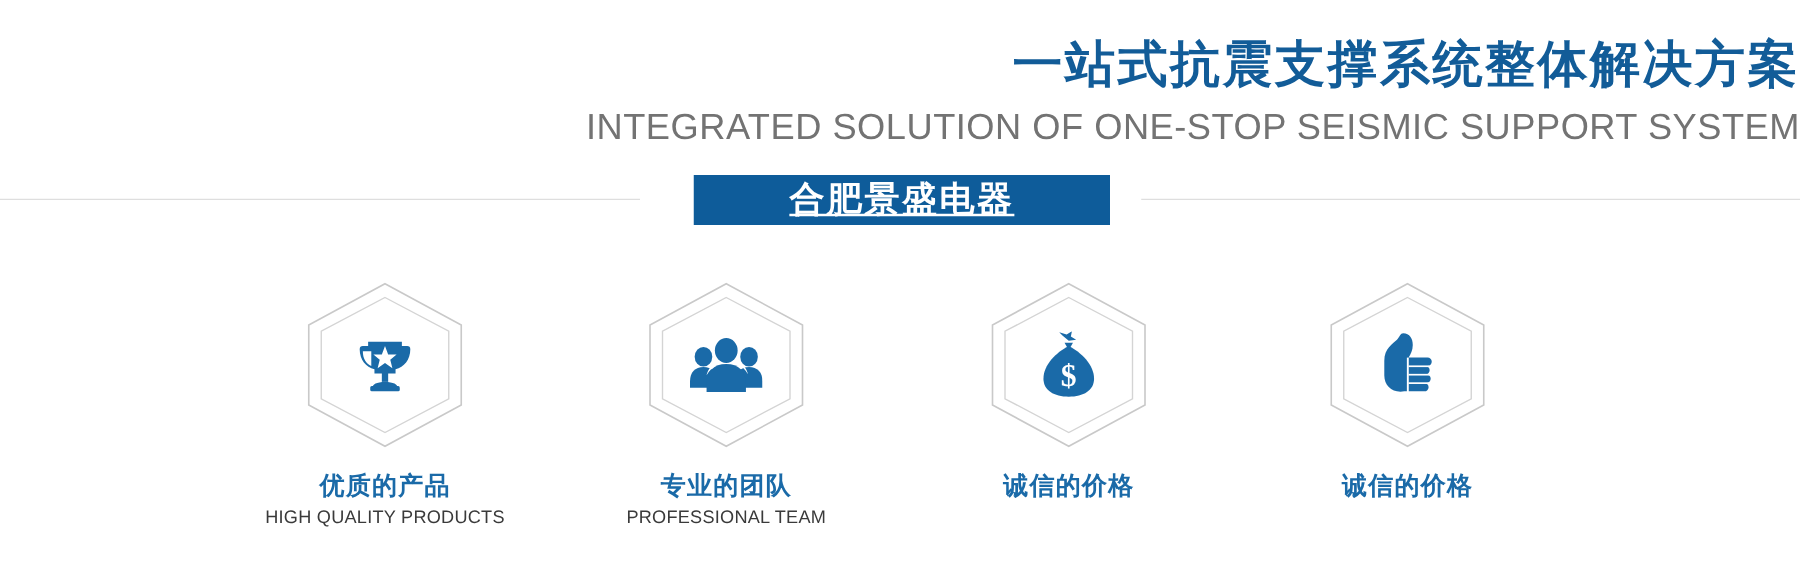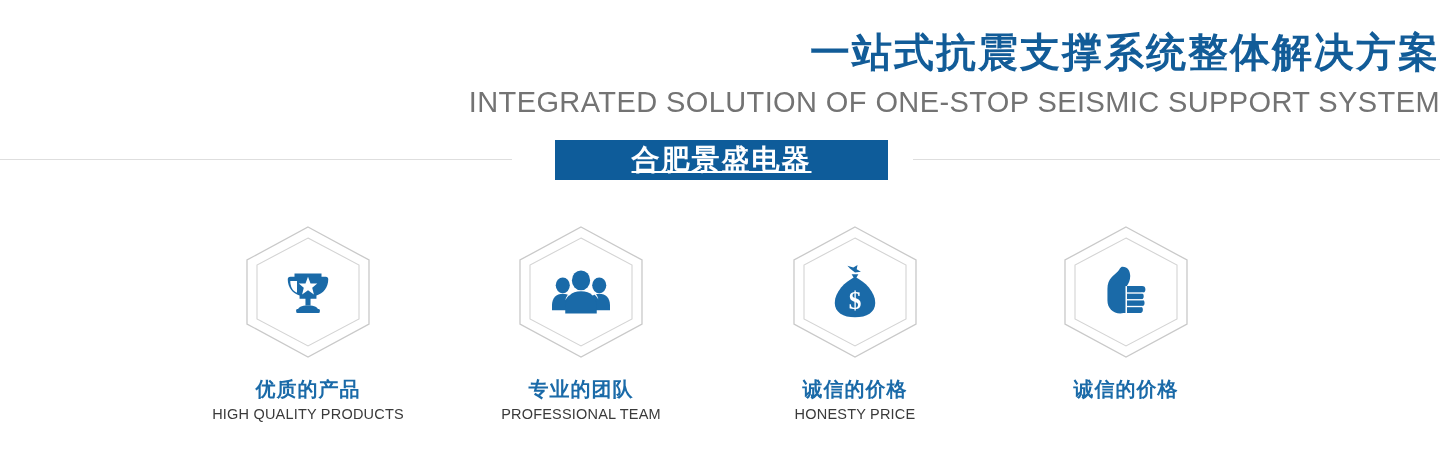--- a/index.html
+++ b/index.html
@@ -226,21 +226,20 @@
           <svg width="48" height="54" viewBox="0 0 56 64">
             <path d="M22 4 l-3 -3 l7 2 l5 -3 l-1 5 l5 3 l-7 1 z" fill="#1a6aa8"></path>
             <path d="M24 11 h8 l-3 5 h-2 z" fill="#1a6aa8"></path>
             <path d="M28 14 C16 20 4 32 4 45 C4 56 14 62 28 62 C42 62 52 56 52 45
                      C52 32 40 20 28 14 z" fill="#1a6aa8"></path>
             <text x="28" y="52" font-family="Liberation Serif, serif" font-size="30" font-weight="bold" fill="#ffffff" text-anchor="middle">$</text>
           </svg>
         </div>
       </div>
       <p class="feature-title-cn">诚信的价格</p>
-      <p class="feature-title-en">HONESTY PRICE</p>
     </div>
 
     <div class="feature feature-4">
       <div class="hex-holder">
         <svg width="136" height="136" viewBox="0 0 136 136" aria-hidden="true">
           <polygon points="68,3 129,36 129,100 68,133 7,100 7,36" fill="none" stroke="#c9c9c9" stroke-width="1.3"></polygon>
           <polygon points="68,14 119,41 119,95 68,122 17,95 17,41" fill="none" stroke="#d4d4d4" stroke-width="1.1"></polygon>
         </svg>
         <div class="feature-icon">
           <svg width="44" height="54" viewBox="0 0 52 64">

